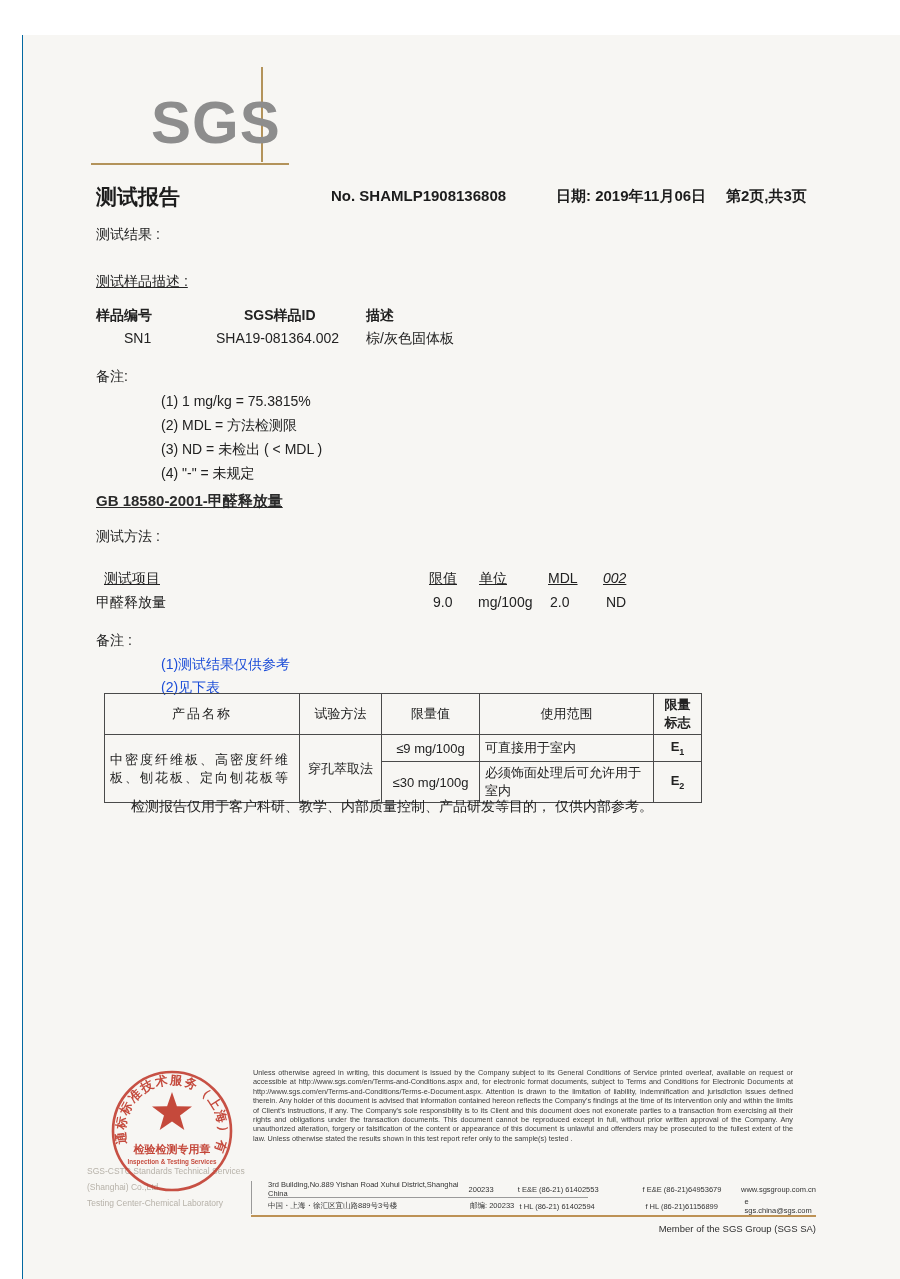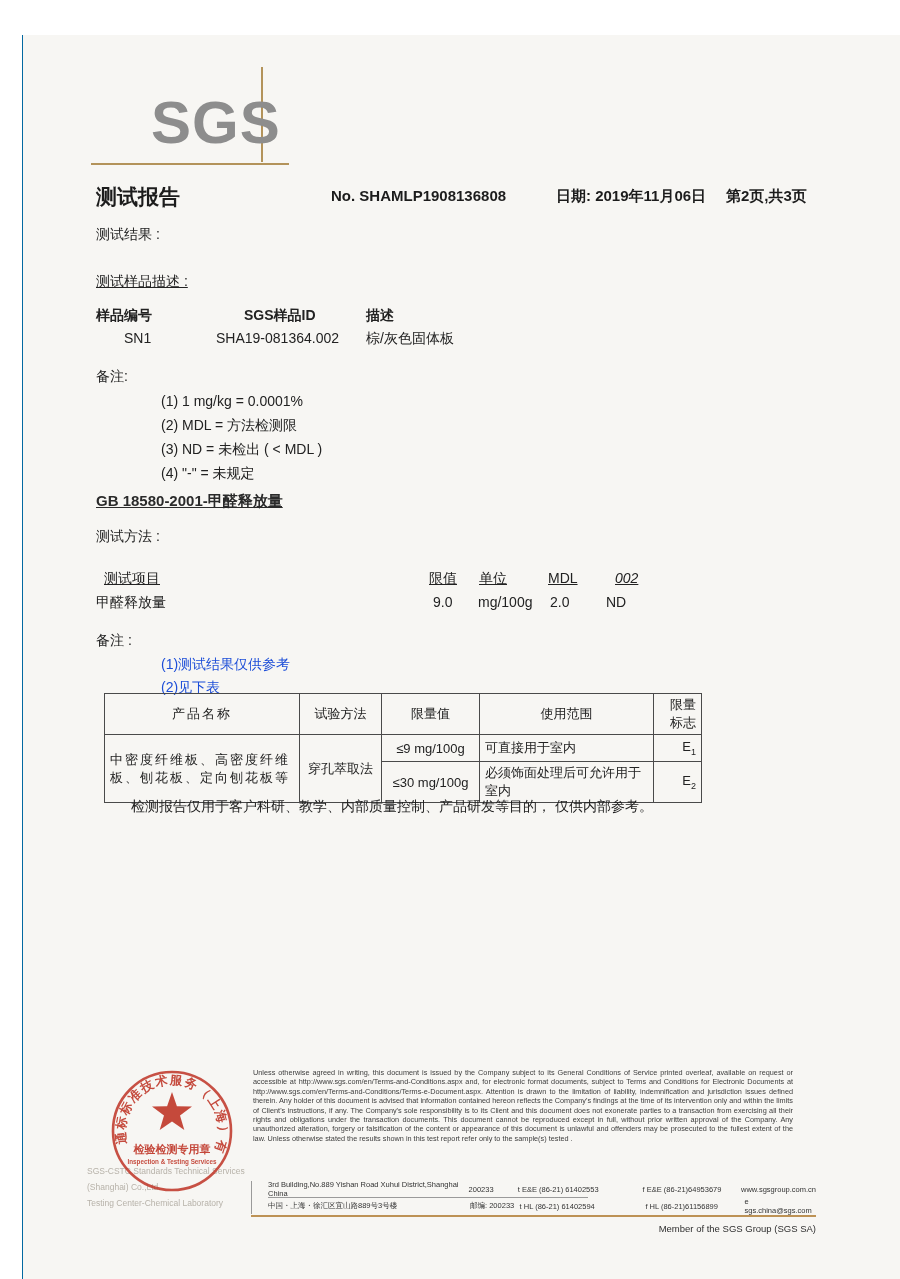--- a/index.html
+++ b/index.html
@@ -36,38 +36,38 @@
   .notes1-label { left:73px; top:333px; }
   .notes1-list { left:138px; top:354px; font-size:14px; line-height:24px; color:#222; }
 
   .gb-title { left:73px; top:457px; font-size:15px; }
   .method-label { left:73px; top:493px; }
   .method-text { left:168px; top:493px; }
 
   
   .rt-h0 { left:81px; top:535px; } .rt-h1 { left:406px; top:535px;text-align:right; }
   .rt-h2 { left:456px; top:535px; } .rt-h3 { left:525px; top:535px; }
-  .rt-h4 { left:580px; top:535px; font-style:italic;margin-left:12px; }
+  .rt-h4 { left:580px; top:535px; font-style:italic; }
   .rt-c0 { left:73px; top:559px; } .rt-c1 { left:410px; top:559px; }
   .rt-c2 { left:455px; top:559px; } .rt-c3 { left:527px; top:559px; }
   .rt-c4 { left:583px; top:559px; }
 
   .notes2-label { left:73px; top:597px; }
   .notes2-list { left:138px; top:618px; font-size:14px; line-height:23px; color:#1d4ed8; }
 
   
   .limit-table { left:81px; top:658px; }
   .limit-table table { border-collapse:collapse; table-layout:fixed; width:597px; font-size:13px; color:#222; }
   .limit-table th, .limit-table td { border:1px solid #4a4a4a; padding:2px 5px; font-weight:normal; }
   .limit-table th { text-align:center; height:30px; }
   .limit-table .c-prod { width:195px; letter-spacing:2px; }
   .limit-table .c-meth { width:82px; text-align:center; }
   .limit-table .c-lim { width:98px; text-align:center; }
   .limit-table .c-scope { width:174px; }
-  .limit-table .c-mark { width:48px; text-align:right; }
+  .limit-table .c-mark { width:48px; text-align:center;font-weight:bold; }
   .limit-table td { height:27px; }
   .limit-table sub { font-size:9px; }
 
   .cn-disclaimer { left:108px; top:763px; font-size:14px; color:#222; }
 
   
   .seal-captions { left:64px; top:1128px; width:190px; font-size:8.5px; color:#b7b2a9; line-height:16px; }
   .seal-svg { left:82px; top:1030px; }
 
   .legal-text { left:230px; top:1033px; width:540px; font-size:7.3px; line-height:9.4px;
@@ -105,21 +105,21 @@
 
     <div class="abs label14 b st-h0">样品编号</div>
     <div class="abs label14 b st-h1">SGS样品ID</div>
     <div class="abs label14 b st-h2">描述</div>
     <div class="abs label14 st-c0">SN1</div>
     <div class="abs label14 st-c1">SHA19-081364.002</div>
     <div class="abs label14 st-c2">棕/灰色固体板</div>
 
     <div class="abs label14 notes1-label">备注:</div>
     <div class="abs notes1-list">
-      <div>(1) 1 mg/kg = 0.0001%</div>
+      <div>(1) 1 mg/kg = 75.3815%</div>
       <div>(2) MDL = 方法检测限</div>
       <div>(3) ND = 未检出 ( &lt; MDL )</div>
       <div>(4) "-" = 未规定</div>
     </div>
 
     <div class="abs b u gb-title">GB 18580-2001-甲醛释放量</div>
     <div class="abs label14 method-label">测试方法 :</div>
 
     <div class="abs label14 u rt-h0">测试项目</div>
     <div class="abs label14 u rt-h1">限值</div>

